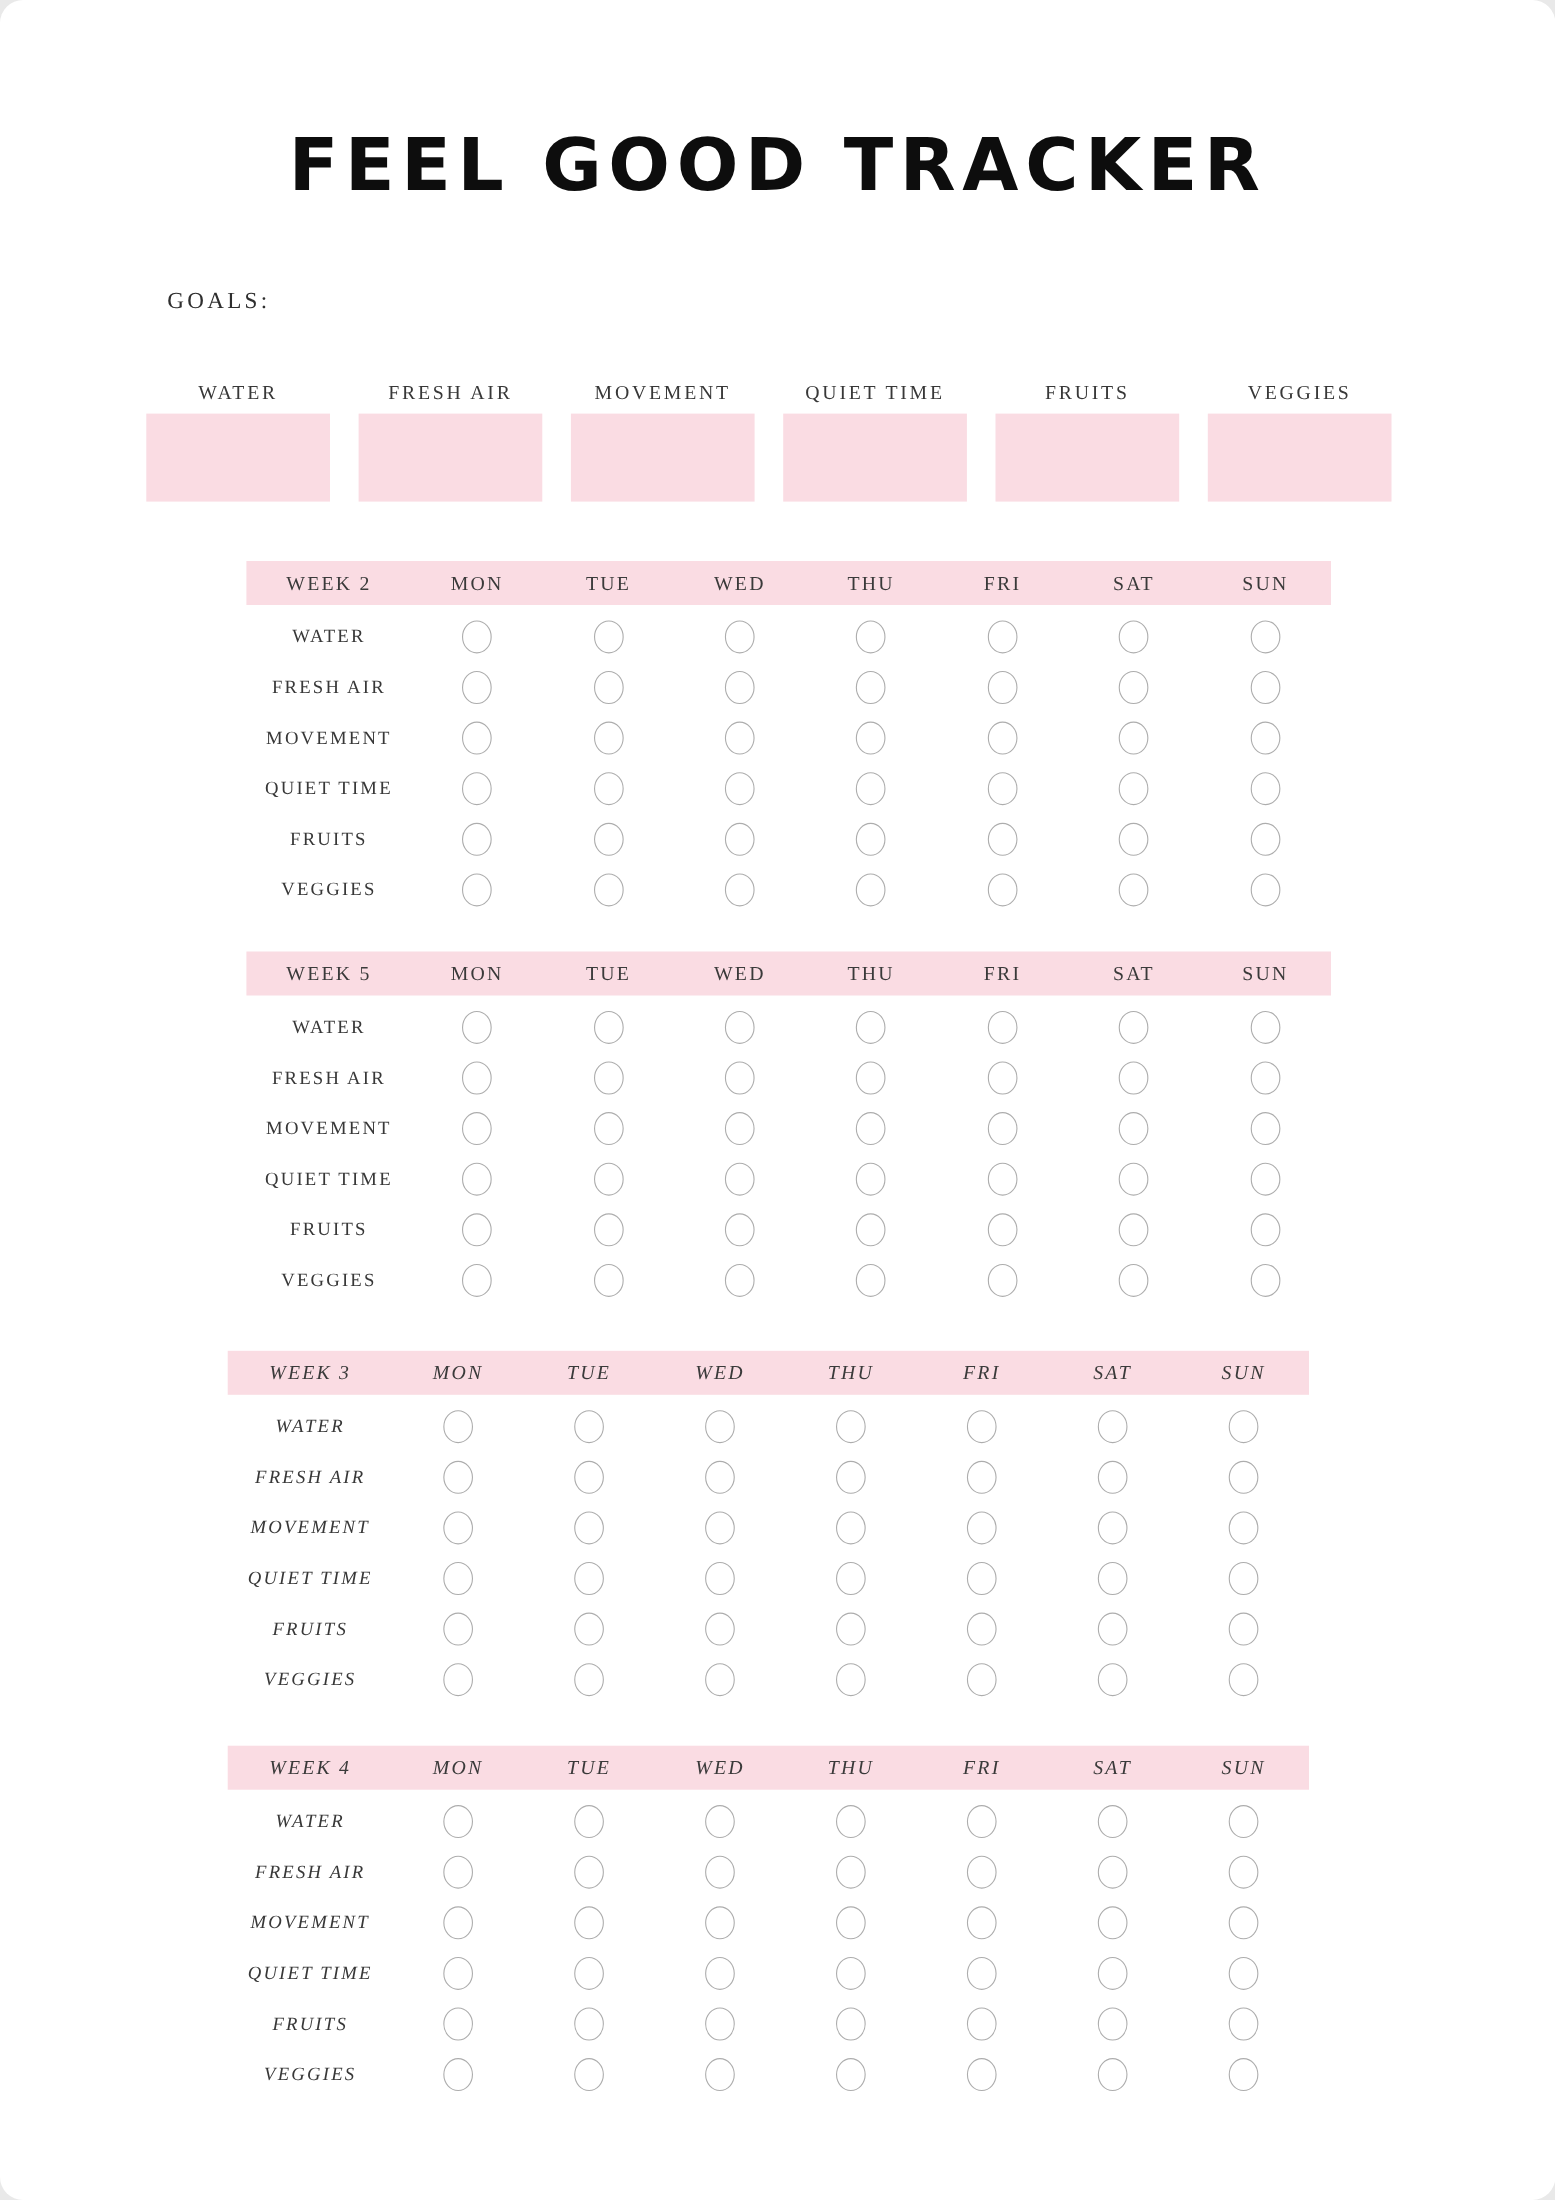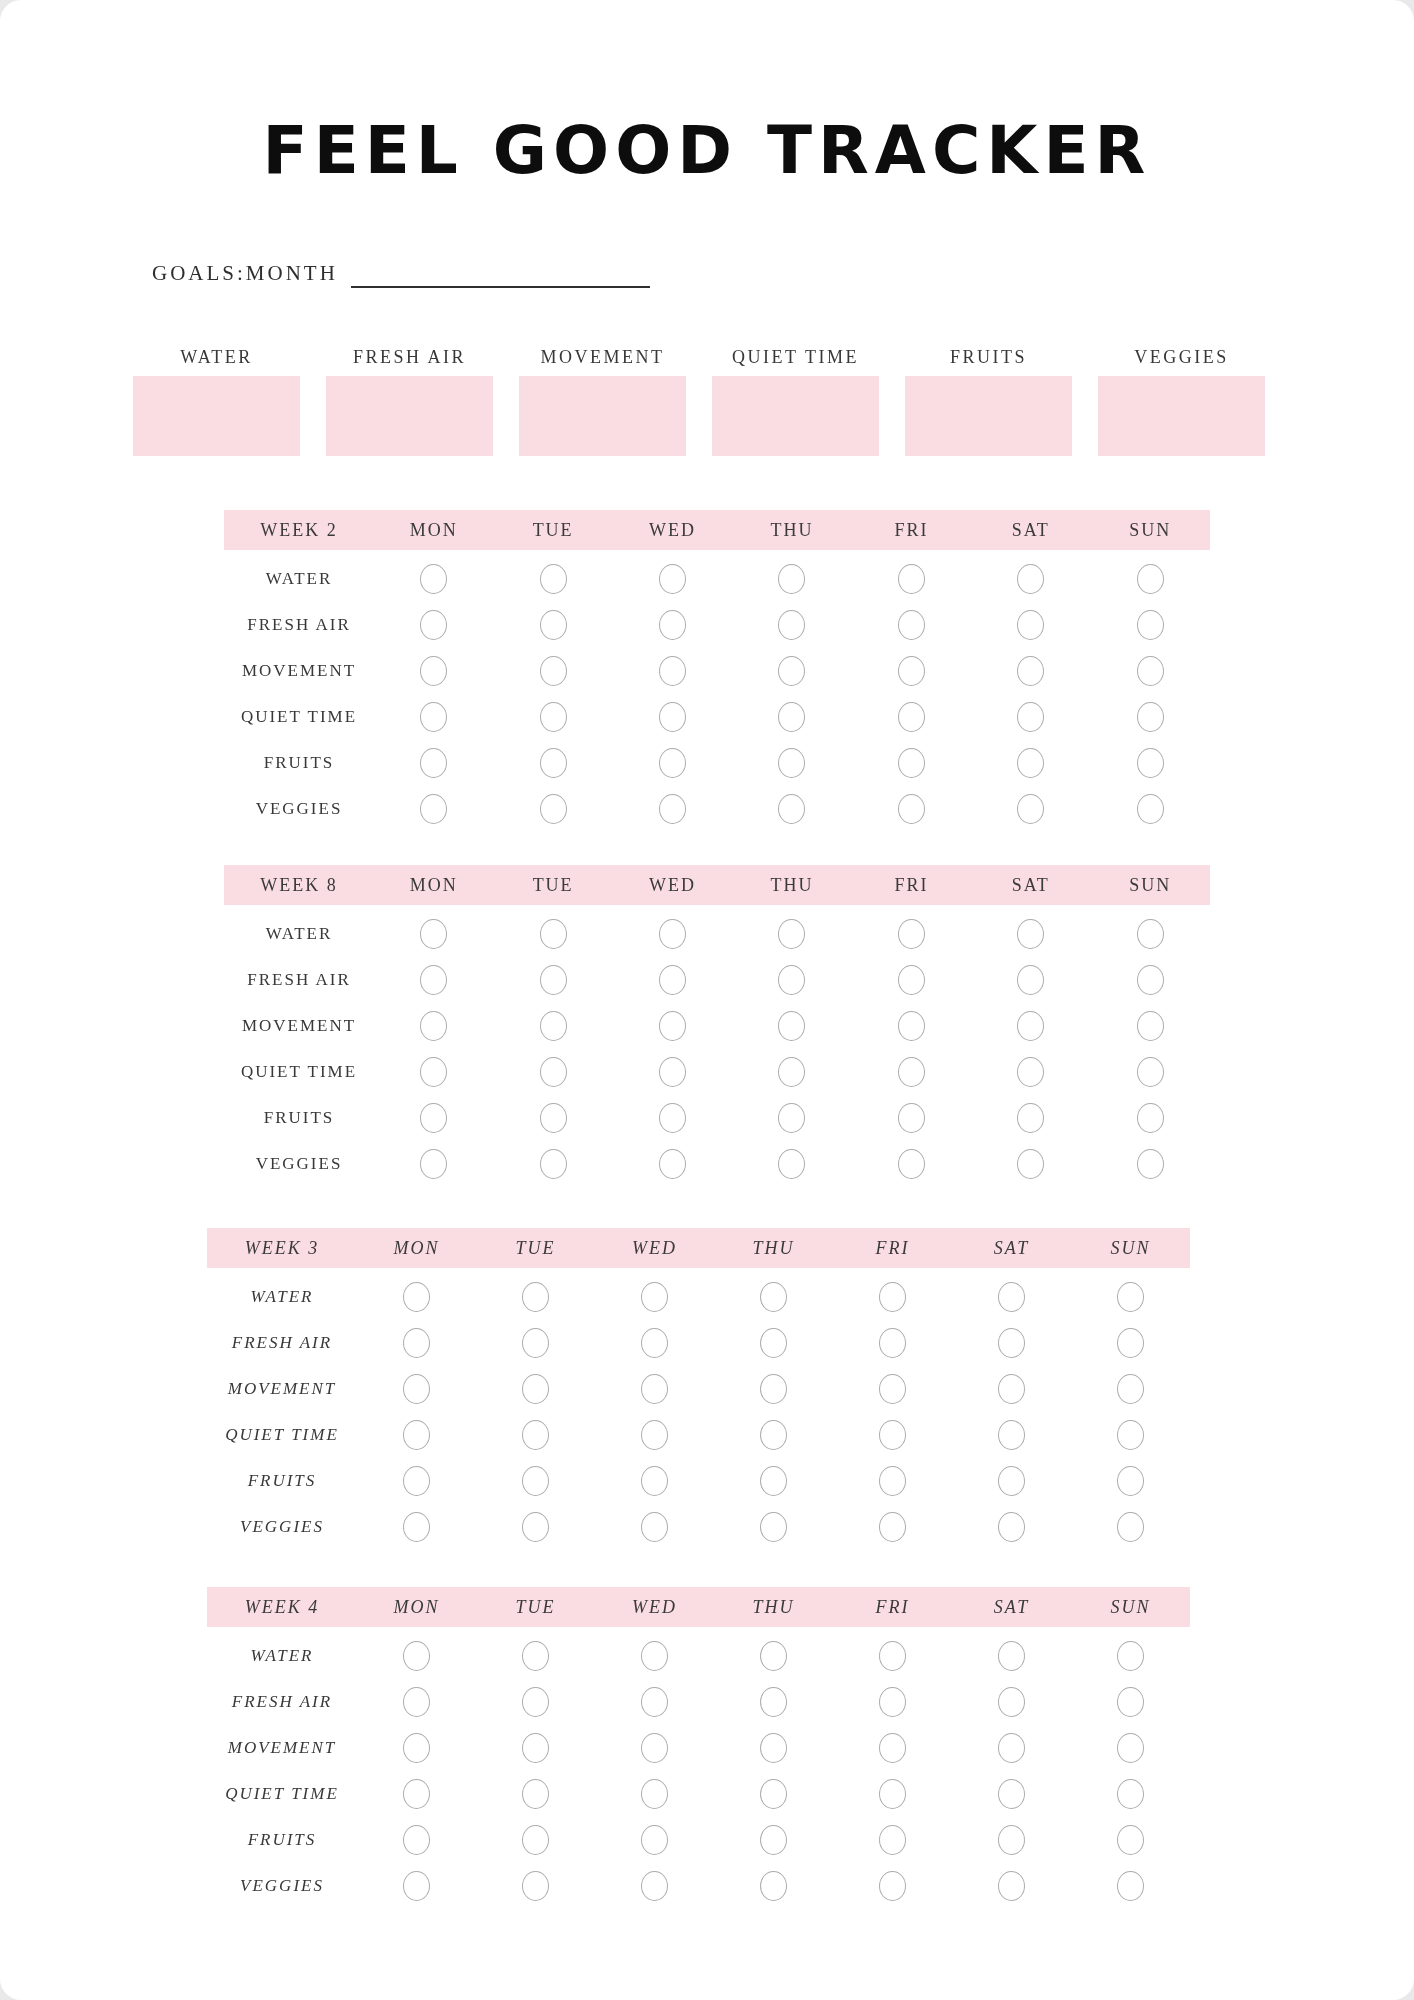--- a/index.html
+++ b/index.html
@@ -78,24 +78,20 @@
 </style>
 </head>
 <body>
 
 <main class="page">
 
   <h1 class="title">FEEL GOOD TRACKER</h1>
 
   <div class="goals-row">
     <span>GOALS:</span>
-    <div class="month-group">
-      <span>MONTH</span>
-      <span class="month-line"></span>
-    </div>
   </div>
 
   <div class="categories">
       <div class="category">
         <div class="cat-label">WATER</div>
         <div class="cat-box"></div>
       </div>
       <div class="category">
         <div class="cat-label">FRESH AIR</div>
         <div class="cat-box"></div>
@@ -273,21 +269,21 @@
             </div>
             <div class="cell circle-cell">
               <span class="circle"></span>
             </div>
           </div>
         </div>
       </section>
       <div class="gap-a"></div>
       <section class="week week-2 indent-a">
         <div class="week-header">
-          <div class="cell week-label">WEEK 8</div>
+          <div class="cell week-label">WEEK 5</div>
           <div class="cell day-label">MON</div>
           <div class="cell day-label">TUE</div>
           <div class="cell day-label">WED</div>
           <div class="cell day-label">THU</div>
           <div class="cell day-label">FRI</div>
           <div class="cell day-label">SAT</div>
           <div class="cell day-label">SUN</div>
         </div>
         <div class="week-body">
           <div class="habit-row">

